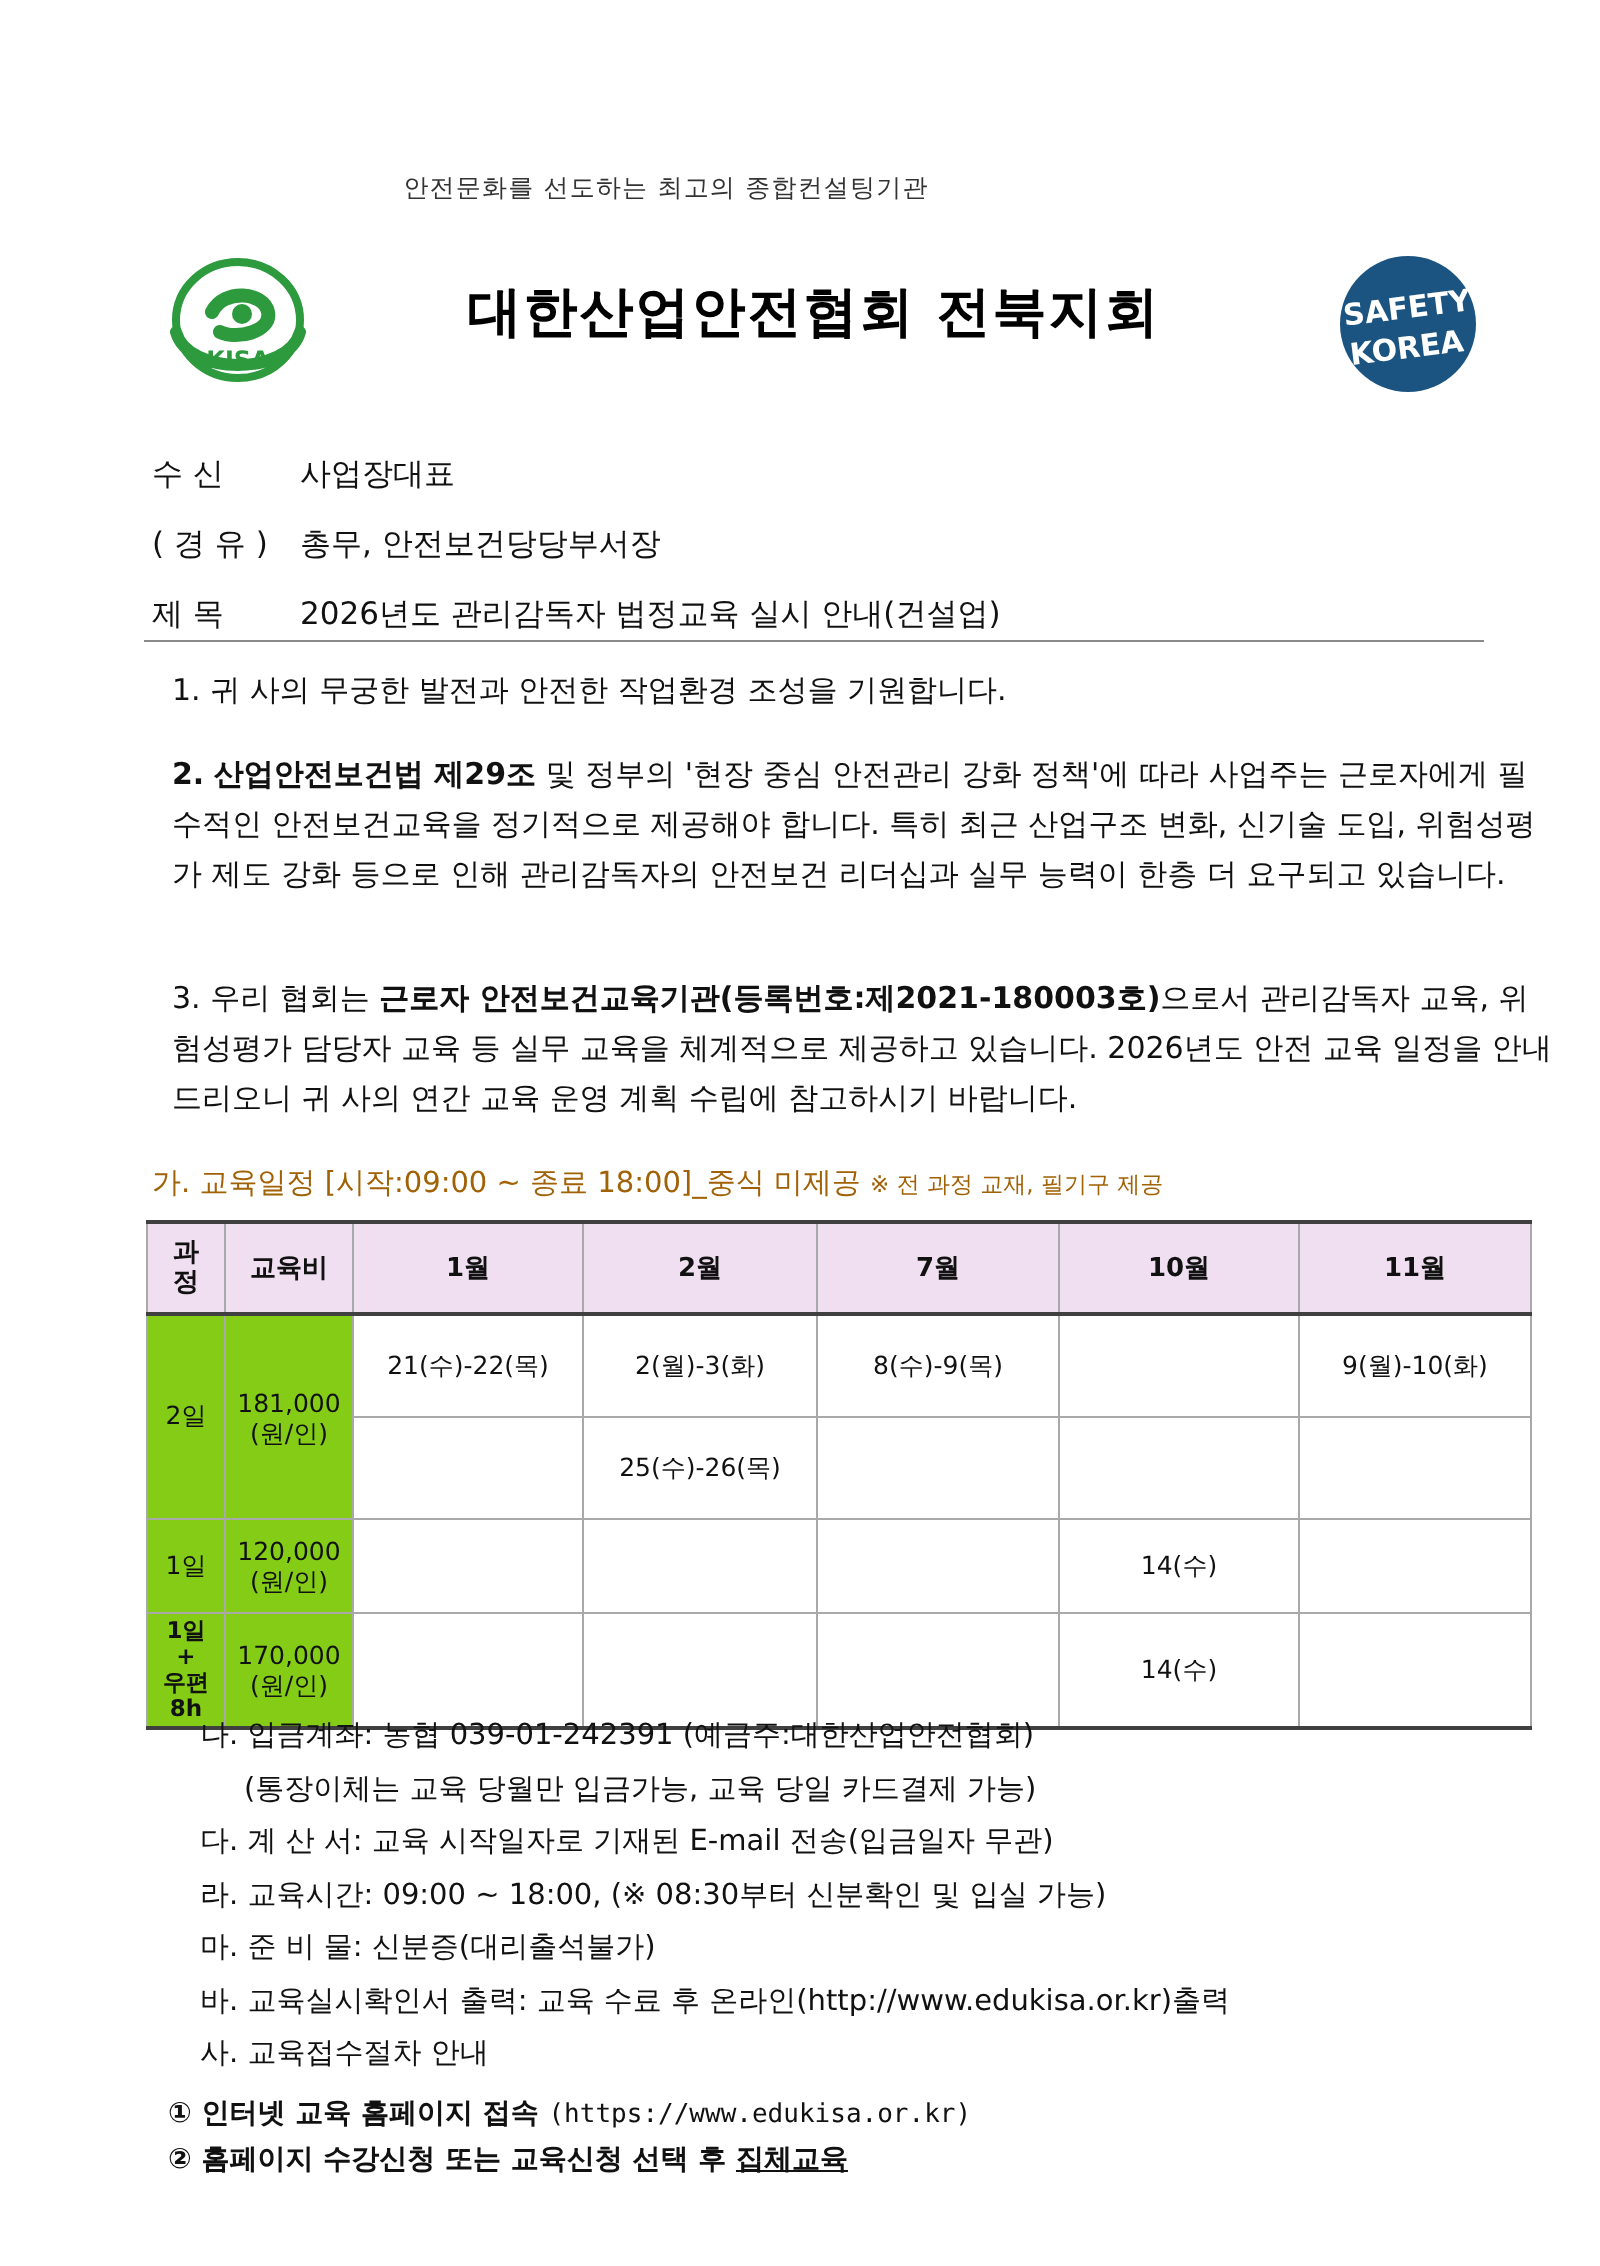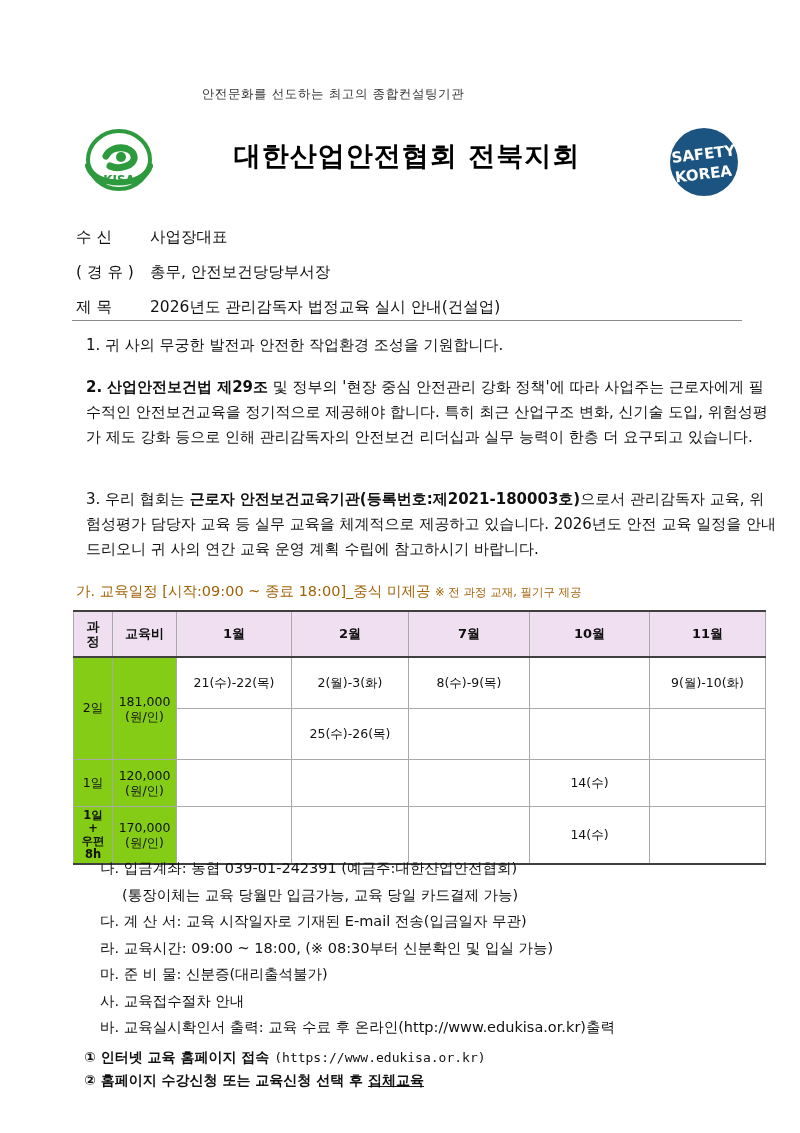--- a/index.html
+++ b/index.html
@@ -344,22 +344,22 @@
       </tr>
     </tbody>
   </table>
 
   <div class="flist fl-1">
     <div>나. 입금계좌: 농협 039-01-242391 (예금주:대한산업안전협회)</div>
     <div class="indent">(통장이체는 교육 당월만 입금가능, 교육 당일 카드결제 가능)</div>
     <div>다. 계 산 서: 교육 시작일자로 기재된 E-mail 전송(입금일자 무관)</div>
     <div>라. 교육시간: 09:00 ~ 18:00, (※ 08:30부터 신분확인 및 입실 가능)</div>
     <div>마. 준 비 물: 신분증(대리출석불가)</div>
+    <div>바. 교육실시확인서 출력: 교육 수료 후 온라인(http://www.edukisa.or.kr)출력</div>
     <div>사. 교육접수절차 안내</div>
-    <div>바. 교육실시확인서 출력: 교육 수료 후 온라인(http://www.edukisa.or.kr)출력</div>
   </div>
 
   <div class="steps">
     <div>
       <span>①</span>
       <span>인터넷 교육 홈페이지 접속</span>
       <span class="mono">(https://www.edukisa.or.kr)</span>
     </div>
     <div>
       <span>②</span>

